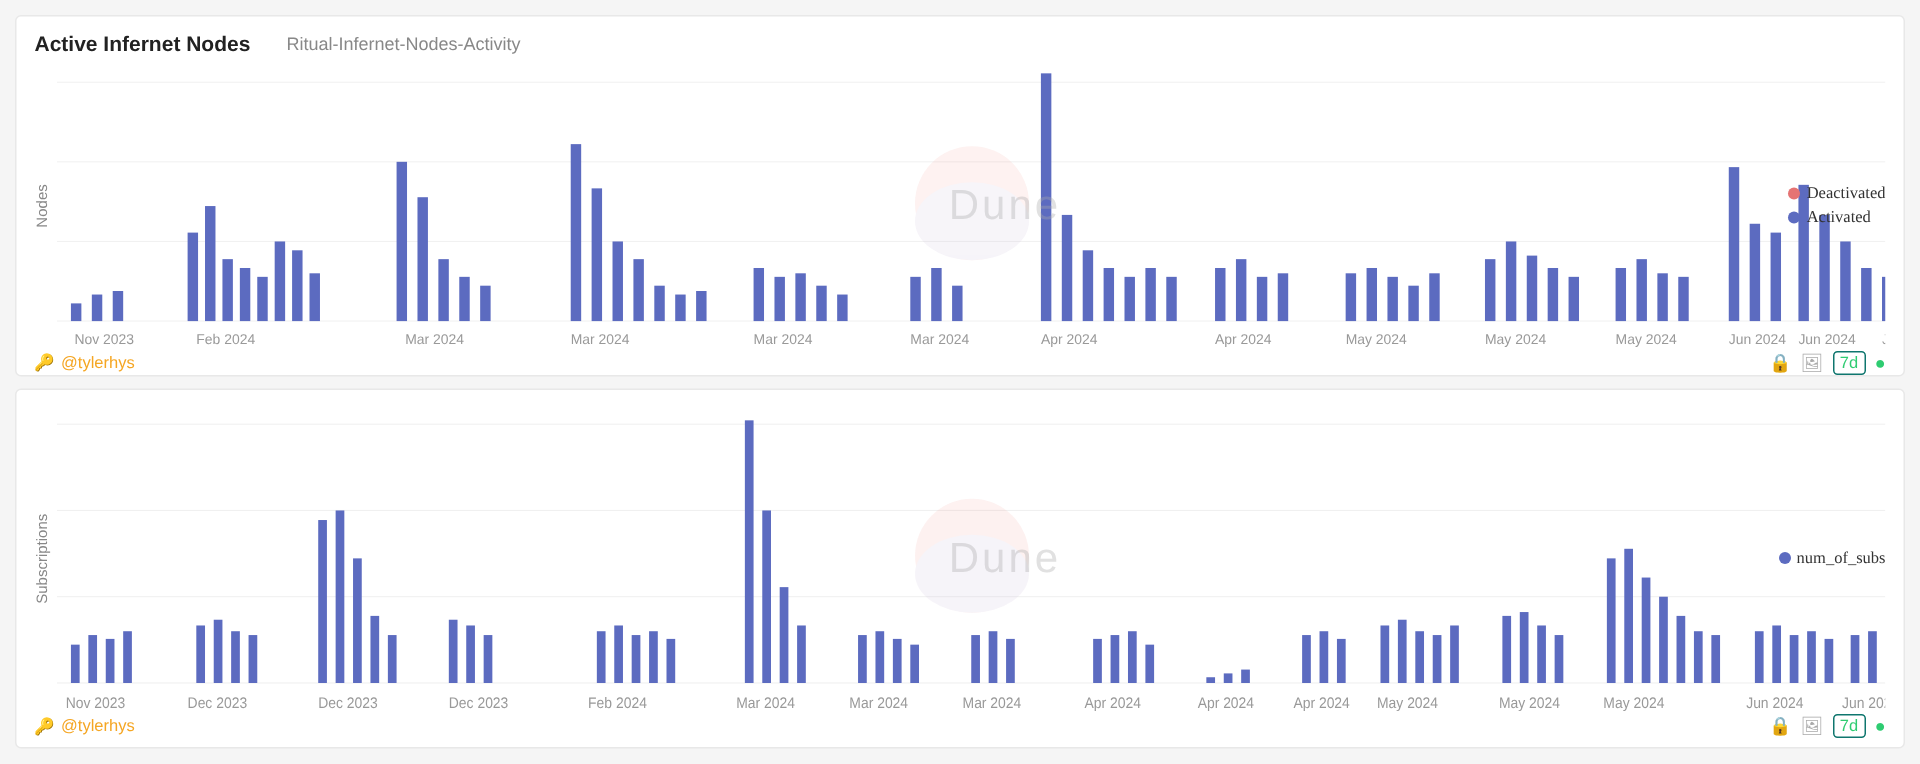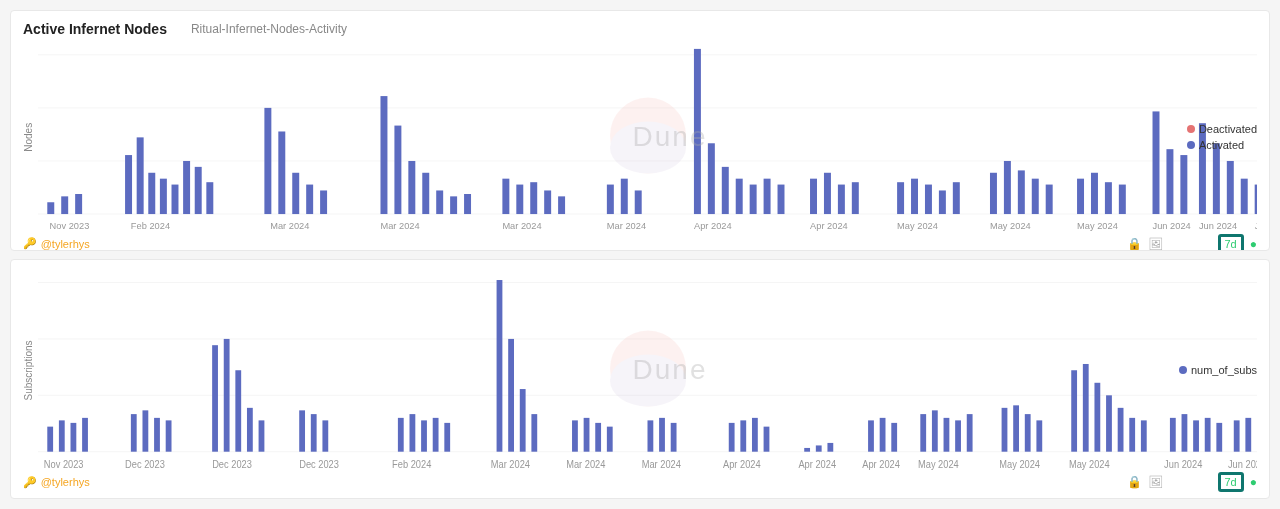--- a/index.html
+++ b/index.html
@@ -91,35 +91,35 @@
       gap: 6px;
     }
     .action-icon {
       font-size: 12px;
       color: #aaa;
       cursor: pointer;
     }
     .time-badge {
       font-size: 11px;
       color: #2ecc71;
-      border: 3px solid #0f766e;
+      border: 1px solid #0f766e;
       border-radius: 3px;
       padding: 1px 4px;
-      margin-left: 48px;
     }
     .legend {
       position: absolute;
       right: 0;
       top: 50%;
       transform: translateY(-50%);
       display: flex;
       flex-direction: column;
       gap: 4px;
       font-size: 11px;
       color: #333;
+      font-family: Liberation Serif, serif;
     }
     .legend-item {
       display: flex;
       align-items: center;
       gap: 4px;
     }
     .legend-dot {
       width: 8px;
       height: 8px;
       border-radius: 50%;

